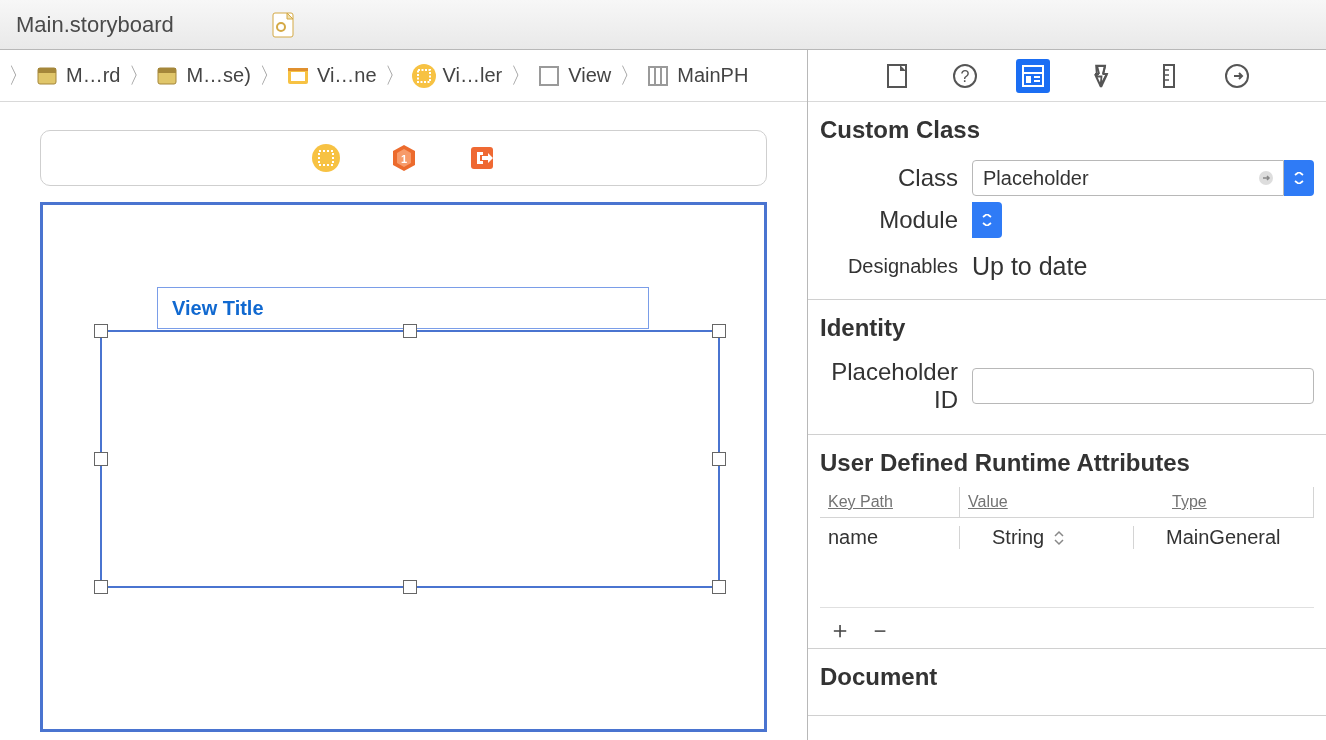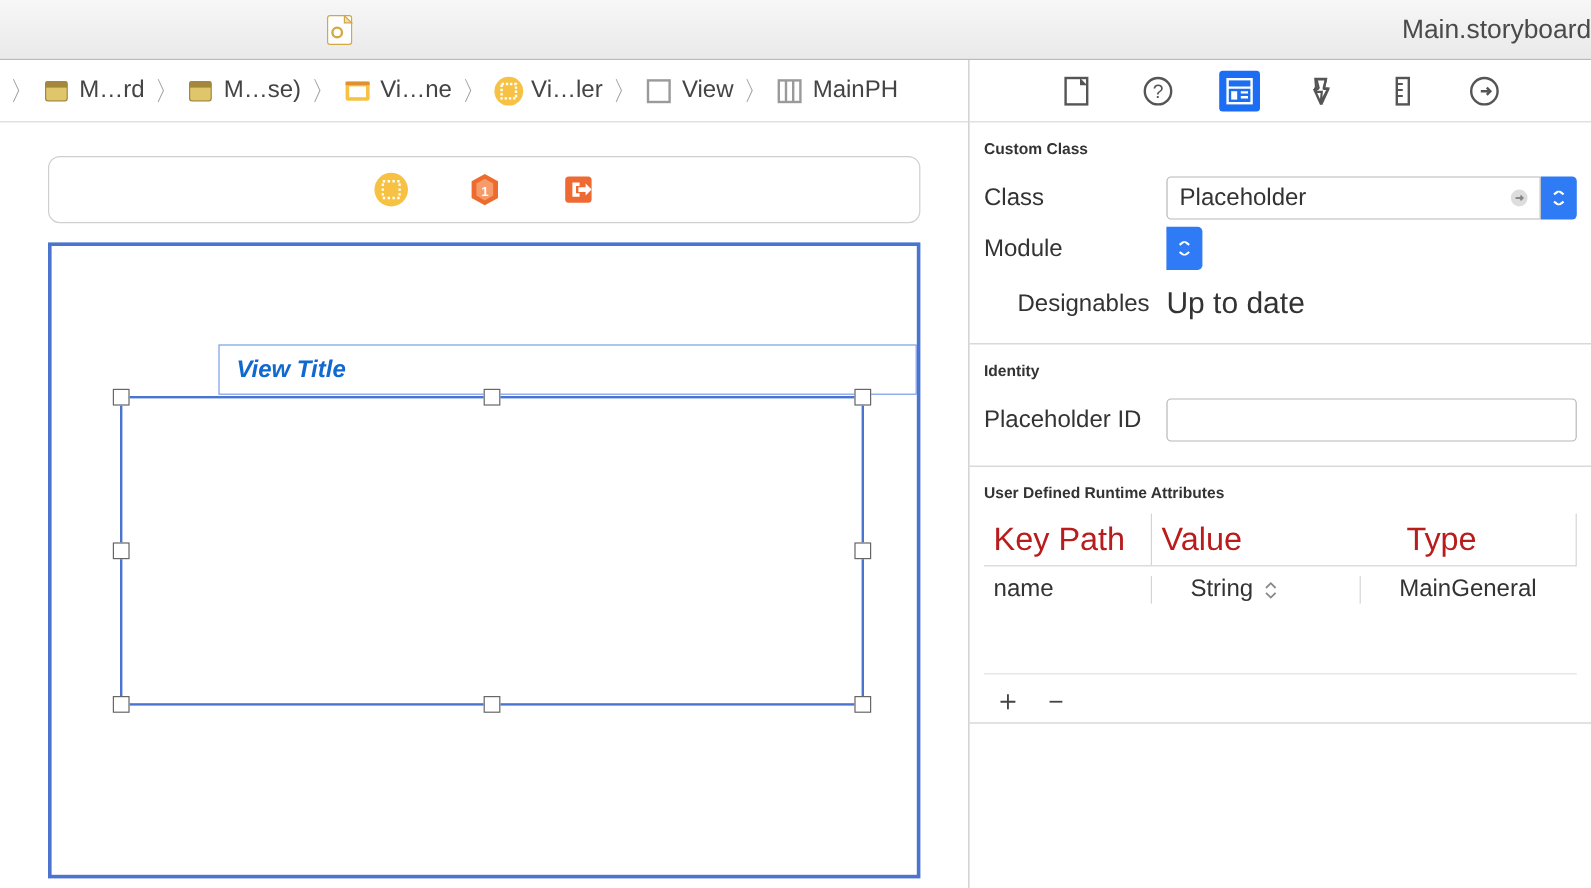--- a/index.html
+++ b/index.html
@@ -1,71 +1,71 @@
 <!DOCTYPE html>
 <html><head>
 <meta charset="utf-8">
 <style>
 * { box-sizing: border-box; margin: 0; padding: 0; font-family: -apple-system, "Helvetica Neue", Arial, sans-serif; }
 body { width: 1326px; height: 740px; background: #fff; overflow: hidden; font-size: 20px; color: #333; }
 
-.titlebar { height: 50px; background: linear-gradient(#f7f7f7,#e9e9e9); border-bottom: 1px solid #b8b8b8; display: flex; align-items: center; justify-content: flex-end; position: relative; }
+.titlebar { height: 50px; background: linear-gradient(#f7f7f7,#e9e9e9); border-bottom: 1px solid #b8b8b8; display: flex; align-items: center; justify-content: flex-start; position: relative; }
 .titlebar .file-icon { position: absolute; left: 272px; }
 .titlebar .title { font-size: 22px; color: #4a4a4a; margin-left: 16px; }
 
 .workspace { display: flex; height: calc(100% - 50px); }
 
 .canvas-col { flex: 1; border-right: 1px solid #b8b8b8; display: flex; flex-direction: column; background: #fff; }
 
 .breadcrumb { height: 52px; display: flex; align-items: center; padding: 0 6px; gap: 2px; border-bottom: 1px solid #d9d9d9; }
 .crumb { display: flex; align-items: center; gap: 6px; font-size: 20px; color: #444; white-space: nowrap; cursor: pointer; }
 .crumb .chev { color: #a0a0a0; font-size: 22px; padding: 0 2px; }
 .ib-icon { width: 26px; height: 26px; display: inline-flex; align-items: center; justify-content: center; }
 
 .canvas-body { flex: 1; overflow: hidden; padding: 28px 40px 0 40px; }
 
 .toolbar-capsule { height: 56px; border: 1px solid #cfcfcf; border-radius: 10px; display: flex; align-items: center; justify-content: center; gap: 48px; }
 .tc-icon { width: 30px; height: 30px; display: inline-flex; align-items: center; justify-content: center; }
 
 .view-frame { margin-top: 16px; border: 3px solid #4a74d0; height: 530px; padding-top: 62px; position: relative; }
-.view-title { position: absolute; top: 82px; left: 139px; width: 582px; height: 42px; border: 1px solid #7a9de8; display:flex; align-items:center; padding:0 14px;font-style:italic; }
+.view-title { position: absolute; top: 82px; left: 114px; width: 492px; height: 42px; border: 1px solid #7a9de8; display:flex; align-items:center; padding:0 14px; }
 .view-title span { font-weight: 600; font-size: 20px; color: #1169d0; }
 
 .selection-box { position: absolute; left: 100px; top: 330px; width: 620px; height: 258px; border: 2px solid #4a74d0; }
 .handle { position:absolute; width:14px; height:14px; background:#fff; border:1px solid #666; }
 .handle.tl { left:-8px; top:-8px; }
 .handle.tm { left:calc(50% - 7px); top:-8px; }
 .handle.tr { right:-8px; top:-8px; }
 .handle.ml { left:-8px; top:calc(50% - 7px); }
 .handle.mr { right:-8px; top:calc(50% - 7px); }
 .handle.bl { left:-8px; bottom:-8px; }
 .handle.bm { left:calc(50% - 7px); bottom:-8px; }
 .handle.br { right:-8px; bottom:-8px; }
 
 .inspector-col { width: 518px; display: flex; flex-direction: column; background: #fff; }
 .inspector-tabs { height: 52px; border-bottom: 1px solid #d9d9d9; display:flex; align-items:center; justify-content:center; gap: 34px; }
 .inspector-tabs .tab { width: 34px; height: 34px; display:flex; align-items:center; justify-content:center; cursor:pointer; border-radius:3px; }
 .inspector-tabs .tab.active { background:#1b6ef3; }
 
 .section { border-bottom: 1px solid #d0d0d0; padding: 8px 12px 14px 12px; }
-.section h3 { font-size: 13px; font-weight:600; color:#333; padding: 6px 0 10px 0; }
+.section h3 { font-size: 24px; font-weight:600; color:#333; padding: 6px 0 10px 0; }
 .row { display:flex; align-items:center; margin: 6px 0; }
-.row .label { width: 152px; text-align:left; padding-right: 14px; font-size: 20px; color:#333; }
+.row .label { width: 152px; text-align:right; padding-right: 14px; font-size: 24px; color:#333; }
 .input { flex:1; height:36px; border:1px solid #b8b8b8; border-radius:4px 0 0 4px; background:#fff; display:flex; align-items:center; padding:0 10px; font-size:20px; color:#333; position:relative;}
 .input .jump { position:absolute; right:8px; color:#bbb; }
 .combo-btn { width:30px; height:36px; background:#2f7bf6; border-radius:0 4px 4px 0; display:flex; align-items:center; justify-content:center; cursor:pointer; }
 .checkbox-row { display:flex; align-items:center; gap:12px; margin-left: 166px; margin-top:10px; }
 .checkbox { width:22px; height:22px; border:1px solid #aaa; border-radius:4px; background:#fff; }
 .plain-row { display:flex; align-items:center; margin: 14px 0 4px 0; }
 .plain-row .label { width:152px; text-align:right; padding-right:14px; }
 .plain-row .val { font-size:25px; color:#333; }
 
 .udra-table { }
 .udra-head { display:flex; border-bottom:1px solid #d4d4d4; }
-.udra-head .col { font-size:27px; color:#b91c1c; padding:6px 8px; }
+.udra-head .col { font-size:16px; color:#737373; padding:6px 8px;text-decoration:underline; }
 .colKey { width:140px; border-right:1px solid #d4d4d4; }
 .colType { width:150px; border-right:1px solid #d4d4d4; }
 .colVal { flex:1; }
 .udra-row { display:flex; padding:8px 0;gap:24px; }
 .udra-row .cell { padding:0 8px; display:flex; align-items:center; gap:10px; }
 .stepper { color:#888; font-size:16px; }
 .udra-buttons { display:flex; gap:16px; padding:6px 8px 2px 8px; border-top:1px solid #e0e0e0; margin-top:50px; }
 .udra-buttons span { font-size:24px; color:#444; cursor:pointer; }
 
 svg { display:block; }
@@ -320,15 +320,18 @@
           </div>
           <div class="cell colVal">MainGeneral</div>
         </div>
         <div class="udra-buttons">
           <span>＋</span>
           <span>－</span>
         </div>
       </div>
     </div>
 
+    <div class="section">
+      <h3>Document</h3>
+    </div>
 
   </div>
 </div>
 
 </body></html>

